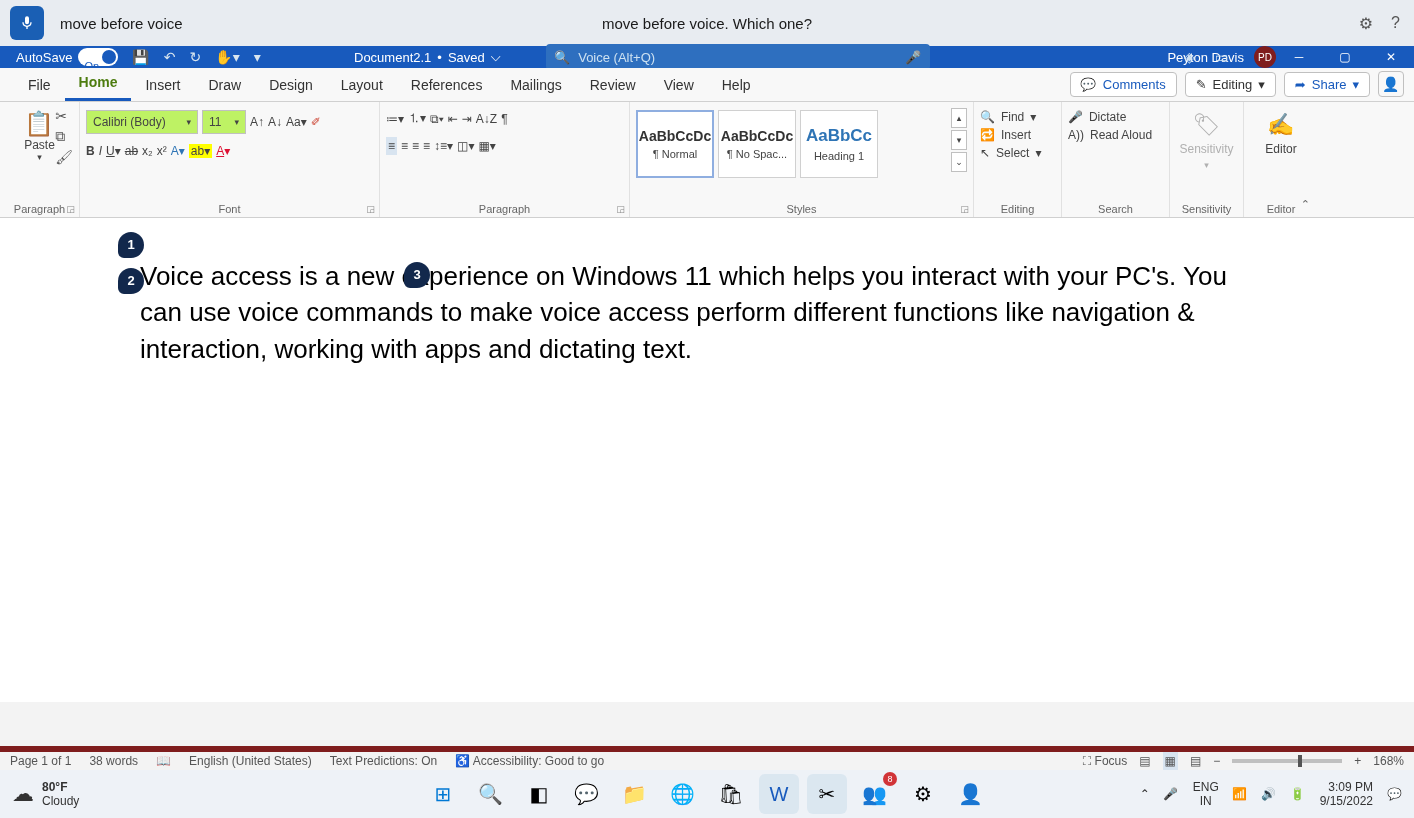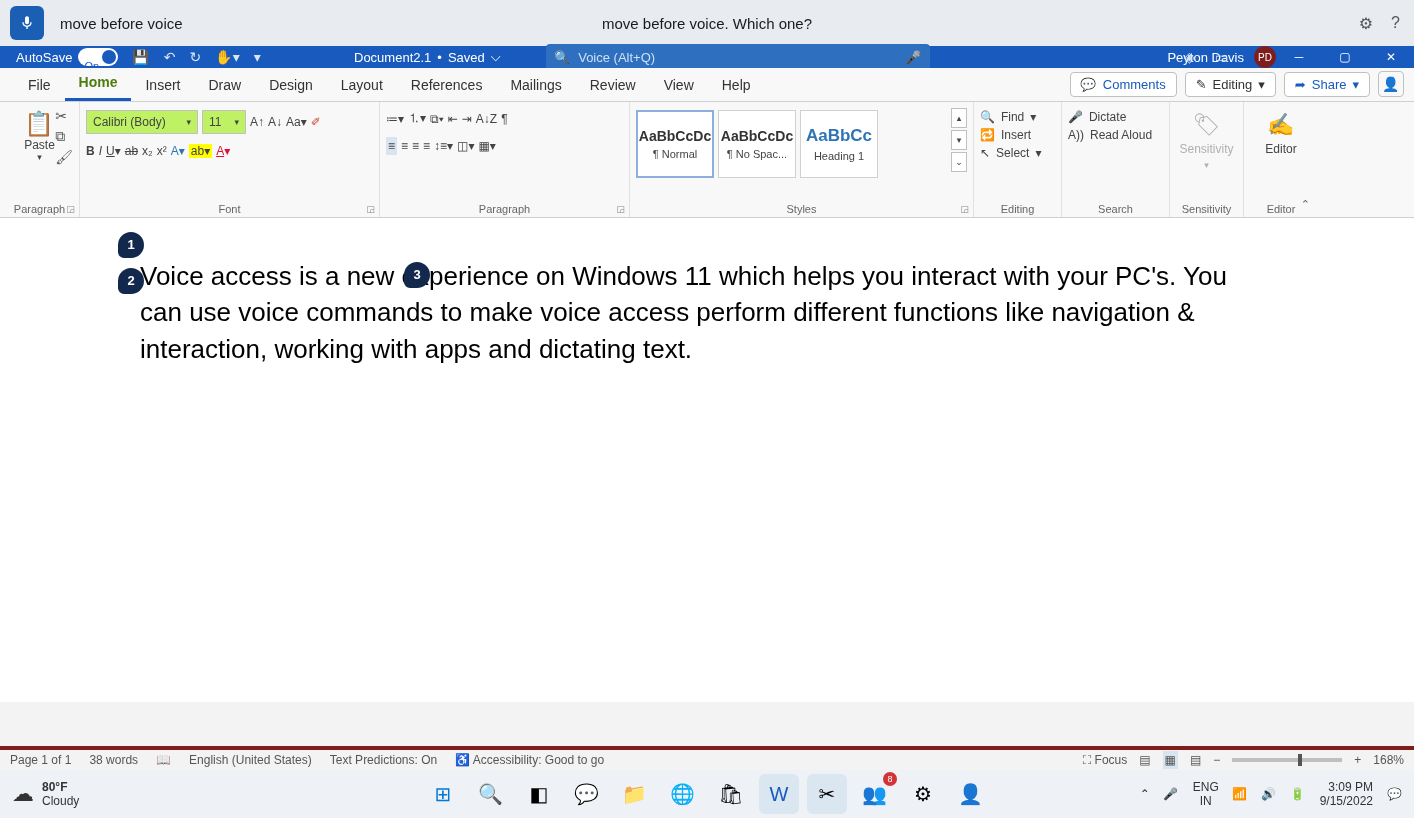--- a/index.html
+++ b/index.html
@@ -71,21 +71,21 @@
 .collapse-caret { position:absolute; right:8px; bottom:6px; font-size:11px; color:#666; }
 
 
 .doc-area { background:#fff; height:484px; padding:40px 140px; position:relative; font-size:26px; color:#000; line-height:1.4; }
 .badge { position:absolute; width:26px; height:26px; background:#12284c; color:#fff; border-radius:50% 50% 50% 6px; display:flex; align-items:center; justify-content:center; font-size:13px; font-weight:600; }
 .b1 { left:118px; top:14px; }
 .b2 { left:118px; top:50px; }
 .b3 { left:404px; top:44px; }
 
 
-.status { position:absolute; bottom:48px; left:0; right:0; height:24px; background:#f3f3f3; border-top:4px solid #7f1d1d; display:flex; align-items:center; font-size:12px; color:#555; padding:0 10px; gap:18px; }
+.status { position:absolute; bottom:48px; left:0; right:0; height:24px; background:#f3f3f3; border-top:6px solid #7f1d1d; display:flex; align-items:center; font-size:12px; color:#555; padding:0 10px; gap:18px; }
 .status .right { margin-left:auto; display:flex; align-items:center; gap:12px; }
 .zoom-slider { width:110px; height:4px; background:#c0c0c0; position:relative; }
 .zoom-slider::after { content:""; position:absolute; left:60%; top:-4px; width:4px; height:12px; background:#555; }
 
 
 .taskbar { position:absolute; bottom:0; left:0; right:0; height:48px; background:#eef2f7; display:flex; align-items:center; padding:0 12px; }
 .weather { display:flex; align-items:center; gap:8px; font-size:12px; color:#333; }
 .weather .temp { font-weight:600; }
 .tb-center { position:absolute; left:50%; transform:translateX(-50%); display:flex; gap:8px; }
 .tb-icon { width:40px; height:40px; border-radius:6px; display:flex; align-items:center; justify-content:center; font-size:20px; }

